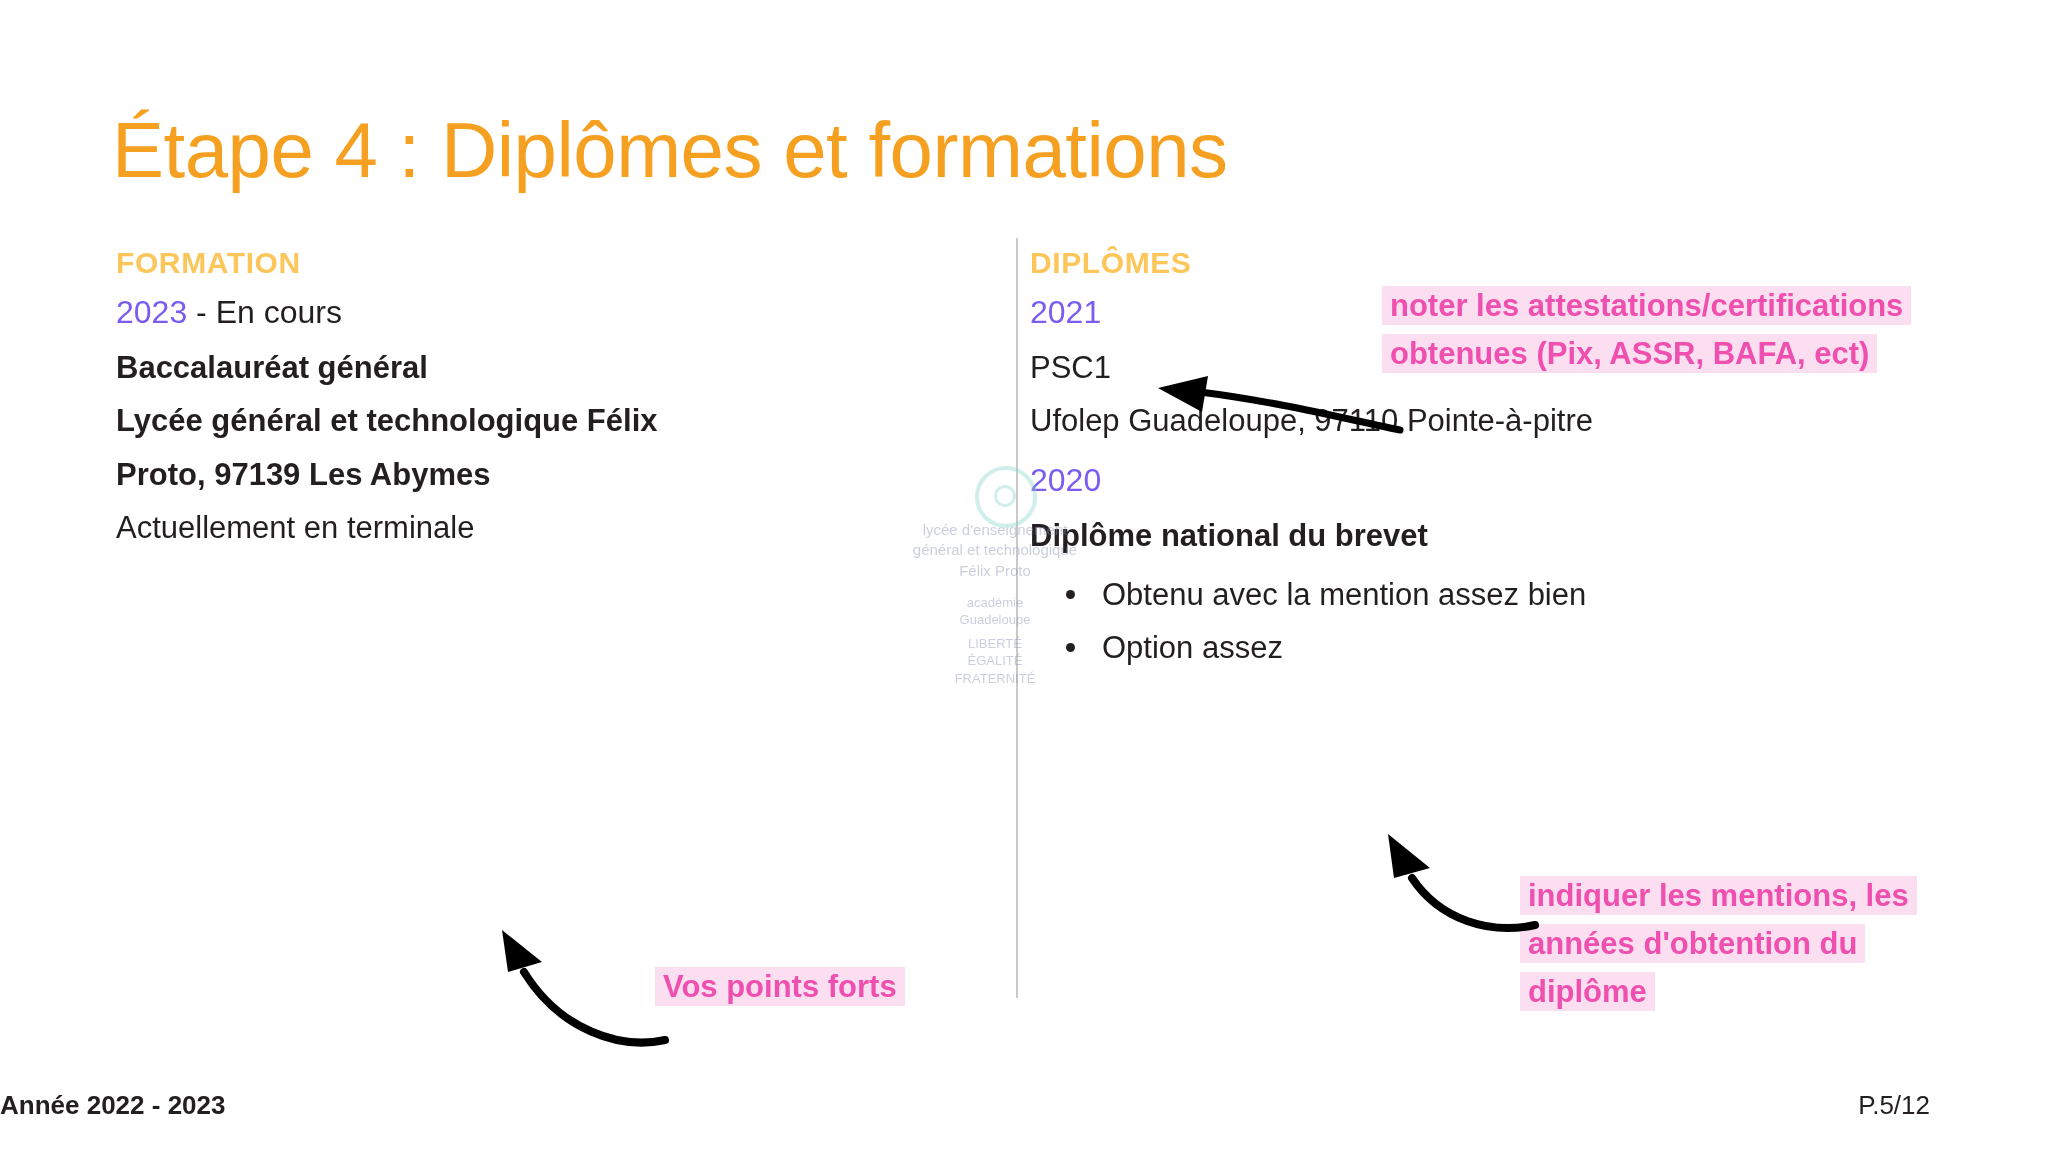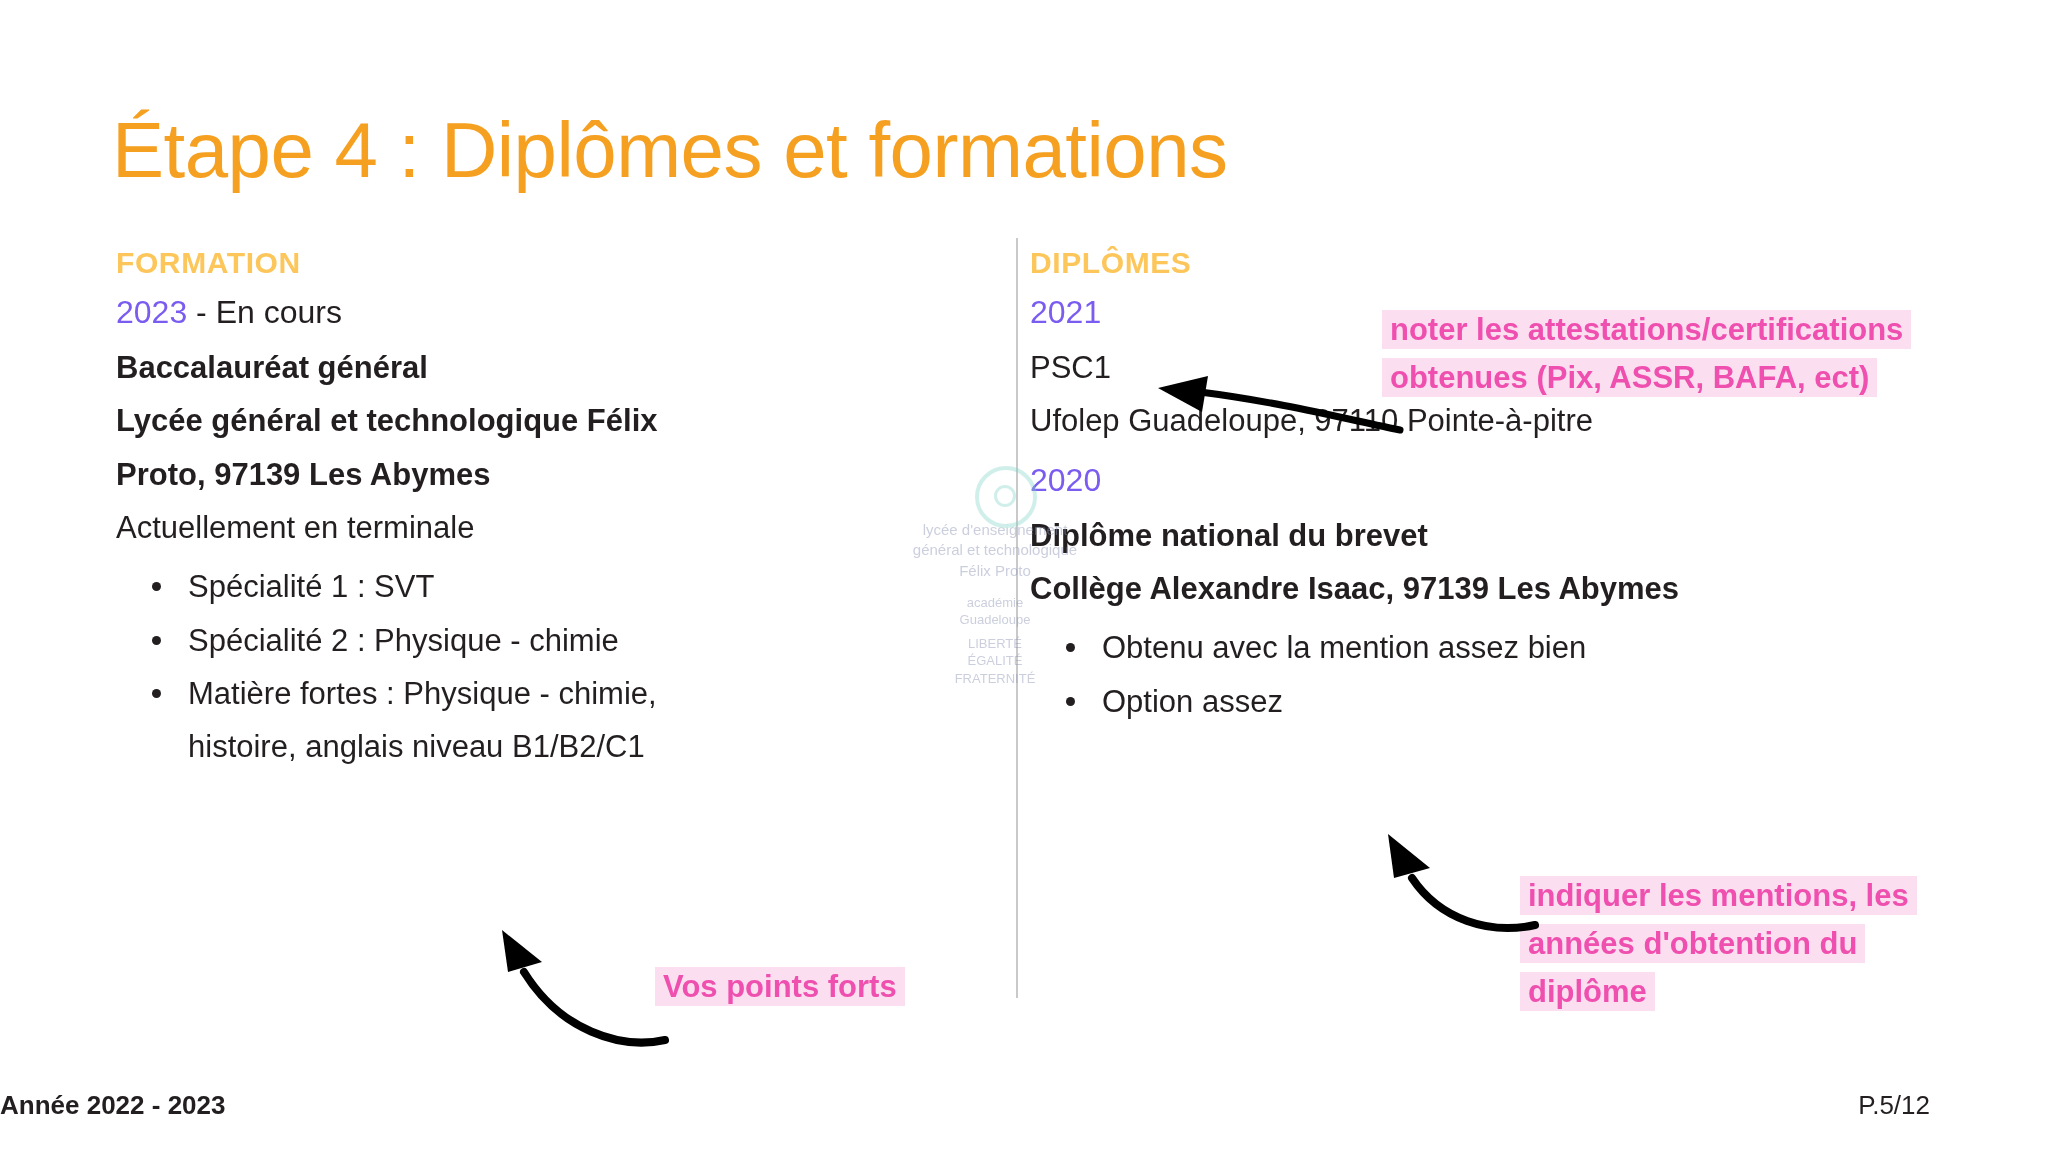--- a/index.html
+++ b/index.html
@@ -105,21 +105,21 @@
     font-size: 31px;
     font-weight: 600;
     line-height: 1.55;
   }
   .note span {
     background: #fbdff0;
     padding: 2px 8px;
     box-decoration-break: clone;
     -webkit-box-decoration-break: clone;
   }
-  .note-top-right { left: 1382px; top: 282px; width: 640px; margin-top: 24px; }
+  .note-top-right { left: 1382px; top: 282px; width: 640px; }
   .note-bottom-right { left: 1520px; top: 872px; width: 470px; }
   .note-strong { left: 655px; top: 963px; width: 340px; }
 
   
   .arrow { position: absolute; }
   .arrow-psc1   { left: 1150px; top: 372px; }
   .arrow-strong { left: 480px; top: 910px; }
   .arrow-mention{ left: 1330px; top: 820px; }
 
   
@@ -191,40 +191,31 @@
 
     <div class="year">
       <span>2023</span><span class="dash"> - </span><span class="suffix">En cours</span>
     </div>
 
     <div class="line bold">Baccalauréat général</div>
     <div class="line bold">Lycée général et technologique Félix</div>
     <div class="line bold">Proto, 97139 Les Abymes</div>
     <div class="line">Actuellement en terminale</div>
 
-    <ul class="bullets">
-      <li>Spécialité 1 : SVT</li>
-      <li>Spécialité 2 : Physique - chimie</li>
-      <li>
-        <span>Matière fortes : Physique - chimie,</span><br>
-        <span>histoire, anglais niveau B1/B2/C1</span>
-      </li>
-    </ul>
   </div>
 
   <div class="col col-right">
     <div class="col-heading">DIPLÔMES</div>
 
     <div class="year">2021</div>
     <div class="line">PSC1</div>
     <div class="line">Ufolep Guadeloupe, 97110 Pointe-à-pitre</div>
 
     <div class="year">2020</div>
     <div class="line bold">Diplôme national du brevet</div>
-    <div class="line bold">Collège Alexandre Isaac, 97139 Les Abymes</div>
 
     <ul class="bullets">
       <li>Obtenu avec la mention assez bien</li>
       <li>Option assez</li>
     </ul>
   </div>
 
   <div class="watermark">
     <div class="wm-ring"></div>
     <div style="margin-top:72px">lycée d'enseignement</div>

